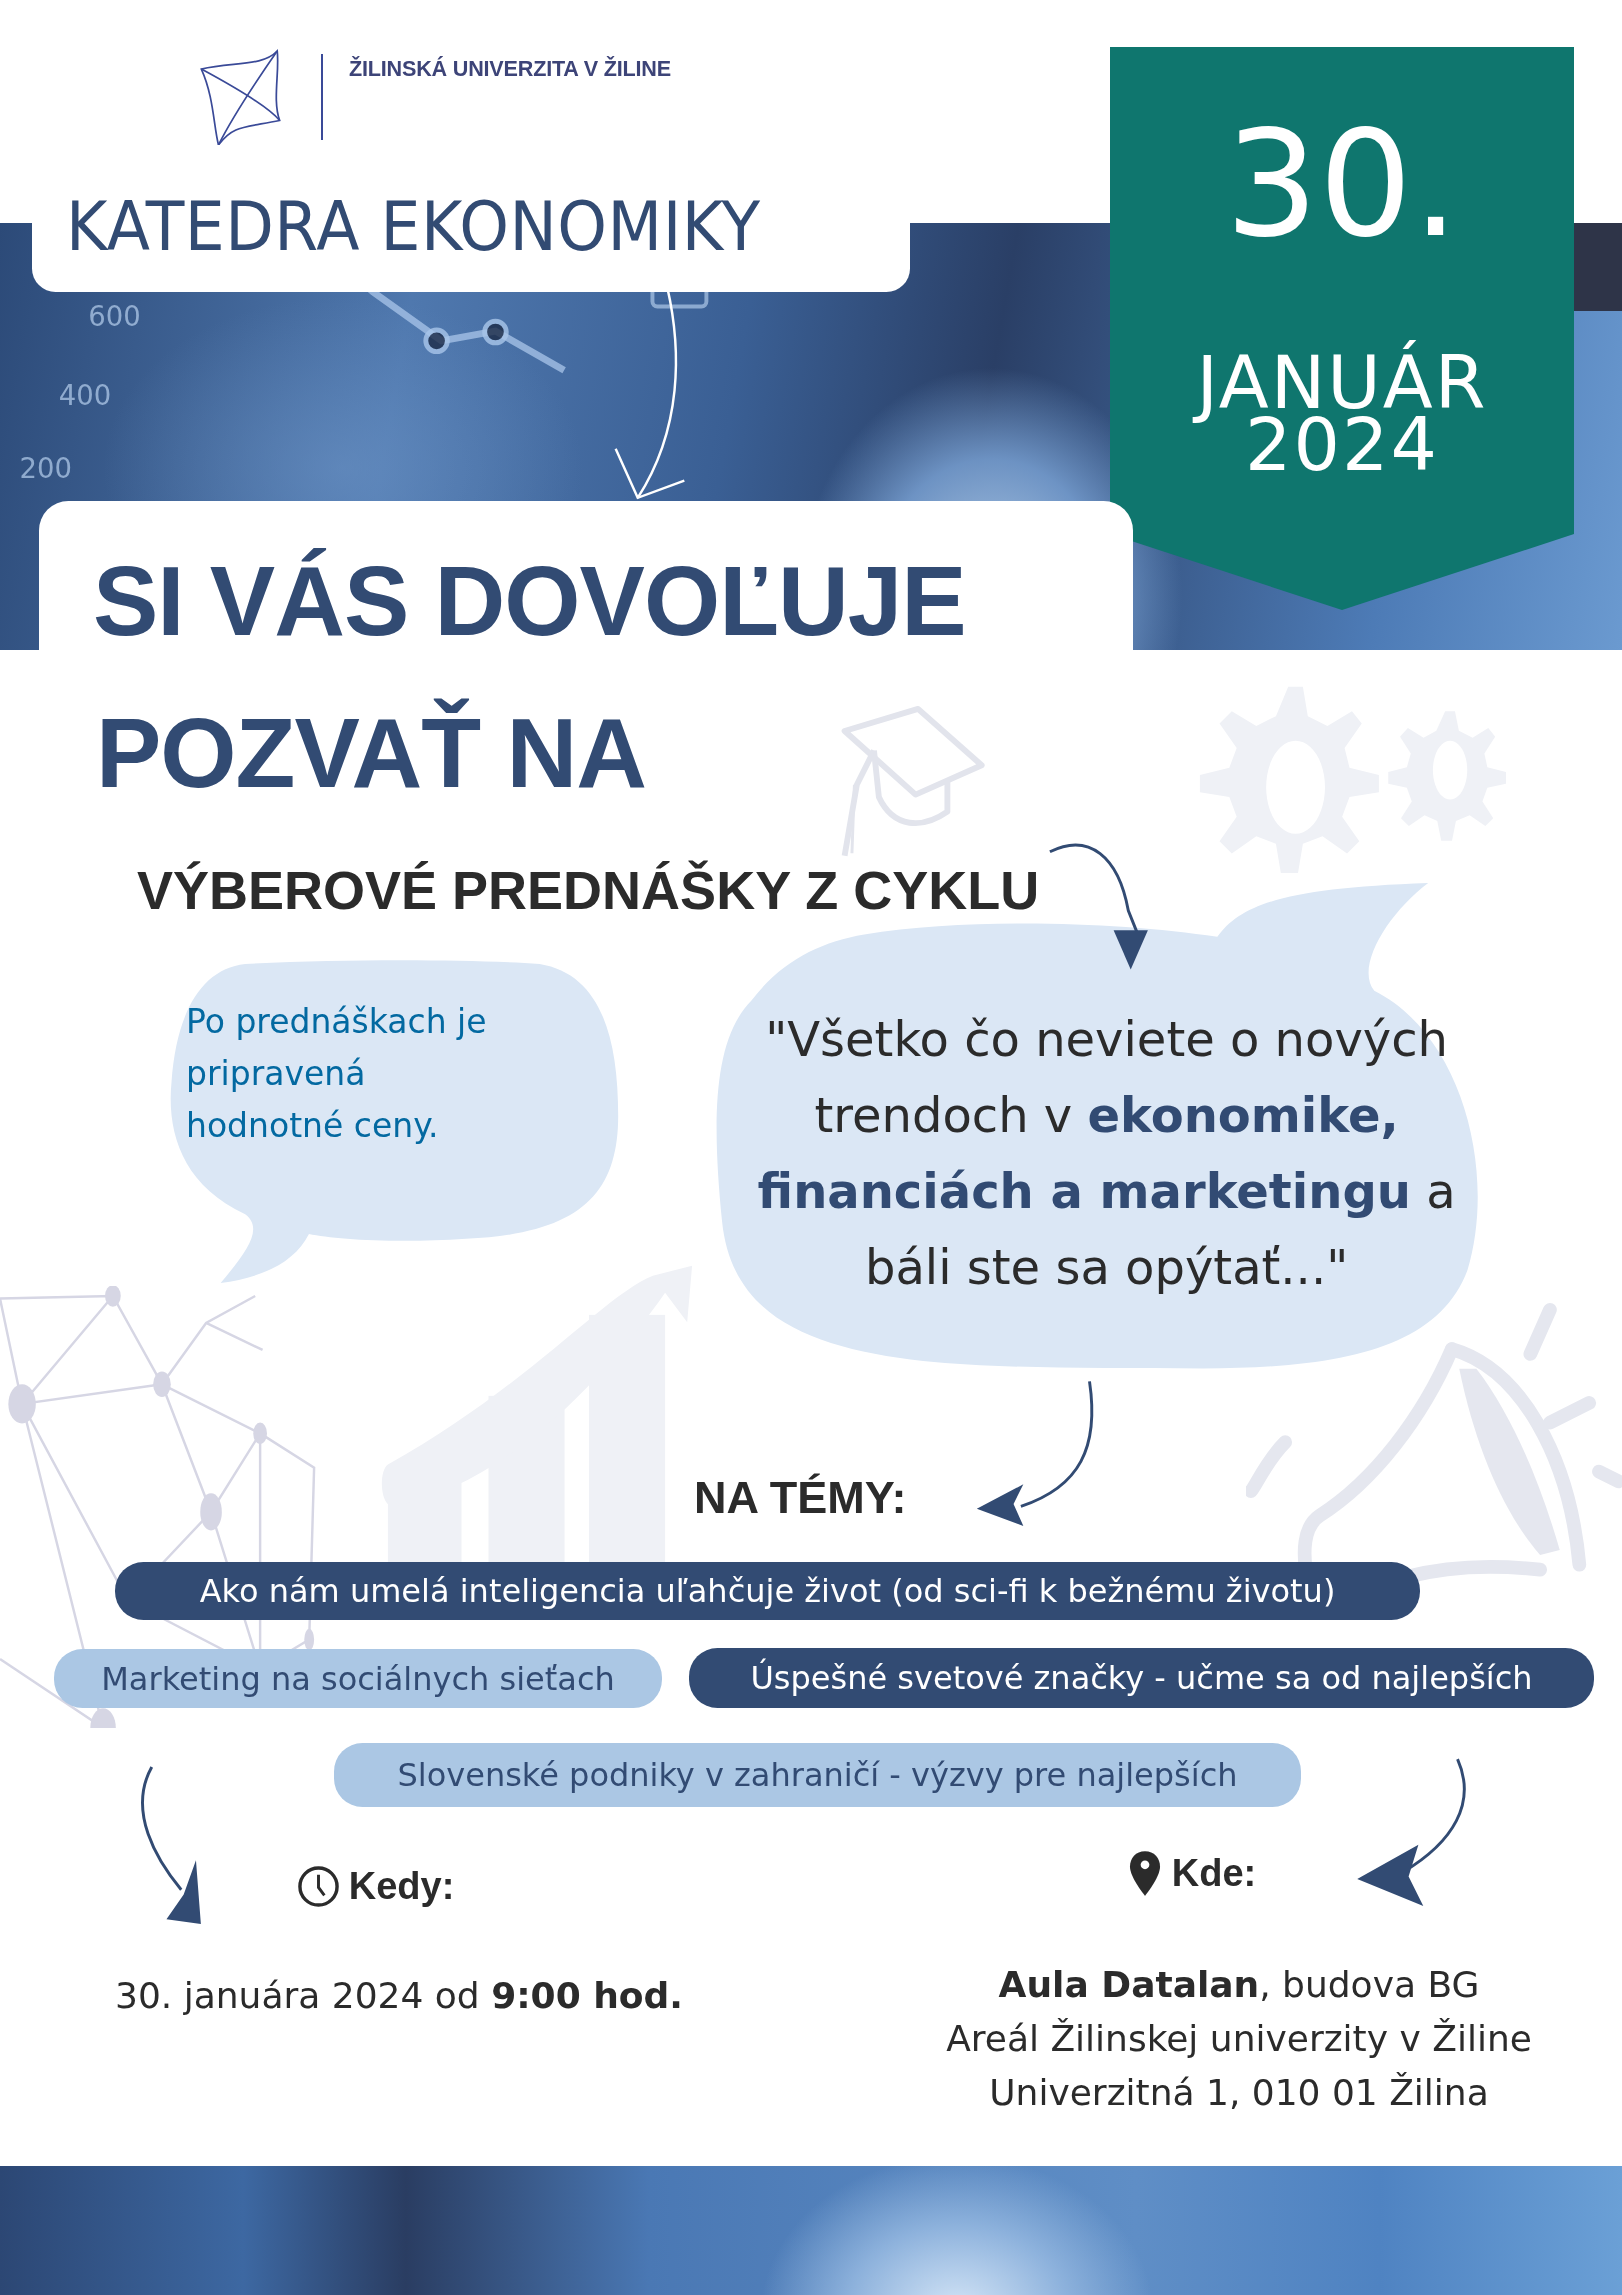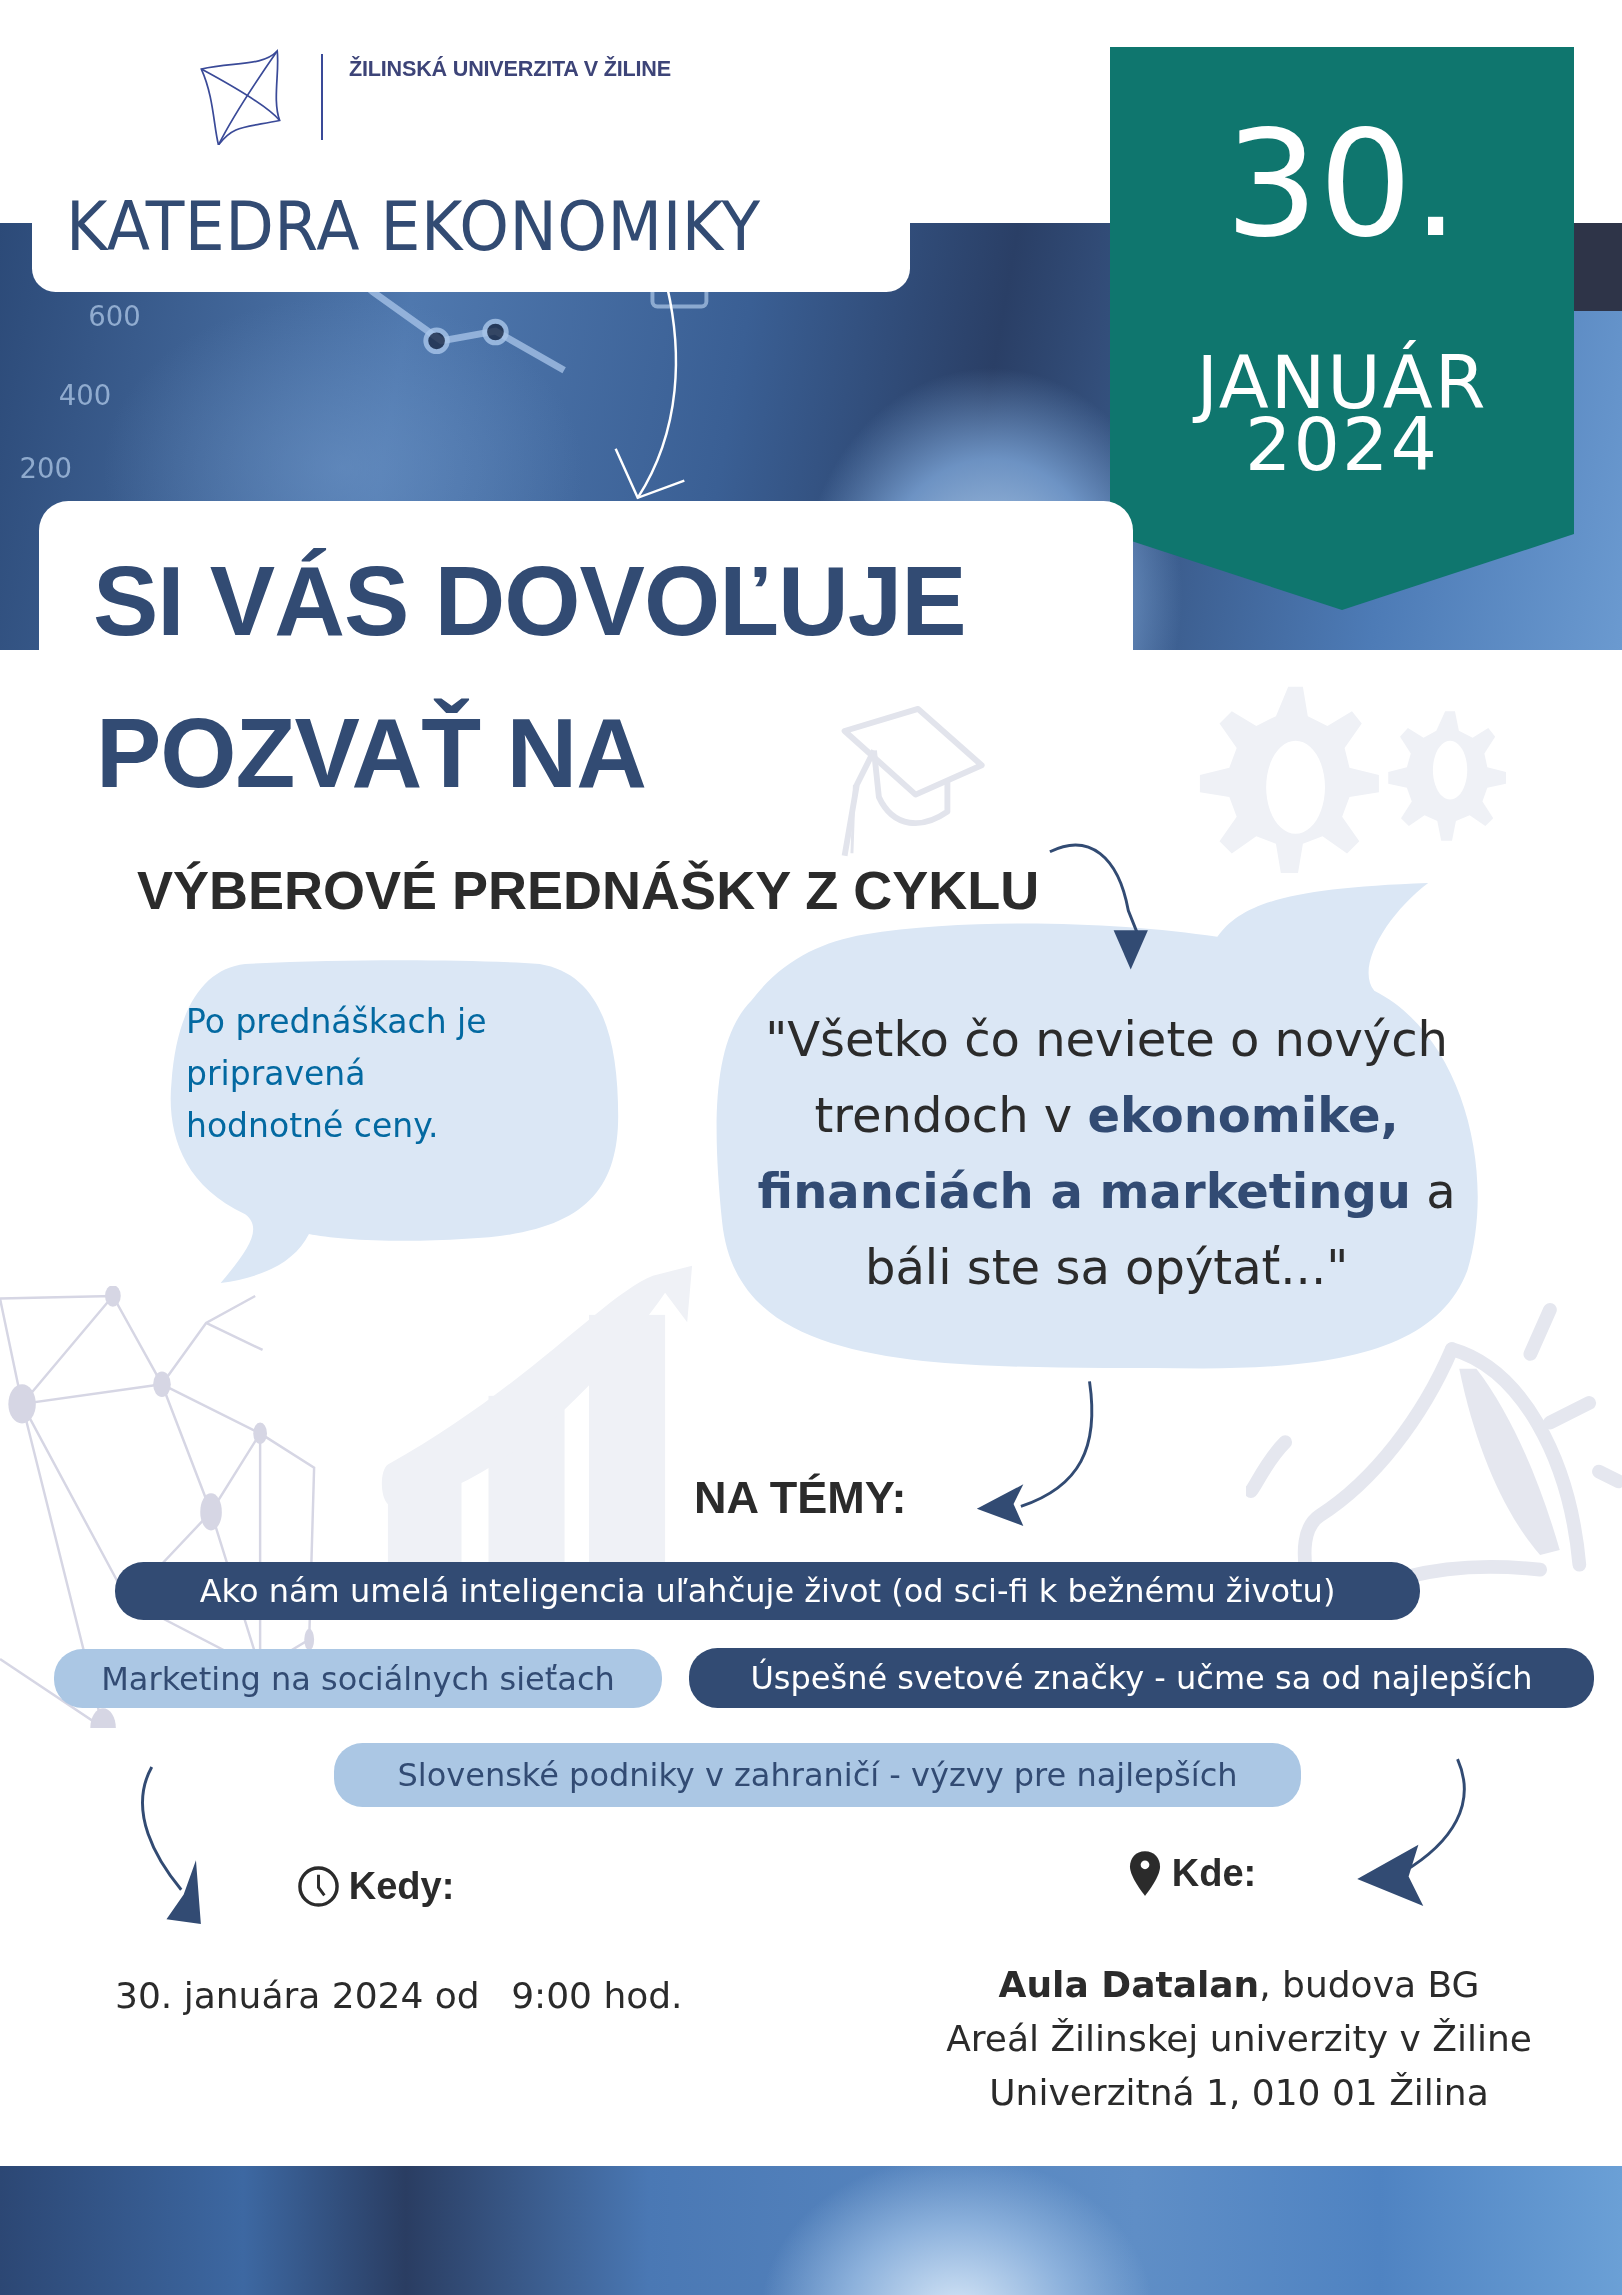--- a/index.html
+++ b/index.html
@@ -96,21 +96,21 @@
   .pill-1 { left: 115px; top: 1562px; width: 1305px; height: 58px; }
   .pill-2 { left: 54px; top: 1649px; width: 608px; height: 59px; }
   .pill-3 { left: 689px; top: 1648px; width: 905px; height: 60px; }
   .pill-4 { left: 334px; top: 1743px; width: 967px; height: 64px; }
 
   
   .when-label { left: 297px; top: 1865px; display:flex; align-items:center; gap: 8.8px; }
   .where-label { left: 1129px; top: 1850px; display:flex; align-items:center; gap: 10.8px; }
   .info-label-text { font-family: "Liberation Sans", sans-serif; font-weight: bold; font-size: 38px; color: #2b2b2b; }
   .when-value { left: 115px; top: 1975px; font-size: 36px; color: #2b2b2b; font-family: "DejaVu Sans", sans-serif; }
-  .when-value b { font-weight: normal; margin-left: 20px; }
+  .when-value b { font-weight: bold; }
   .where-value {
     left: 883px; top: 1958px; width: 712px; text-align: center; font-size: 36px; line-height: 54px; color:#2b2b2b;
     font-family: "DejaVu Sans", sans-serif;
   }
 
   
   .bottom-banner {
     left: 0; top: 2166px; width: 1623px; height: 129px;
     background:
       radial-gradient(ellipse 245px 196px at 957px 147px, rgba(220,235,250,0.95) 0%, rgba(150,185,225,0.85) 45%, rgba(80,120,180,0) 80%),

